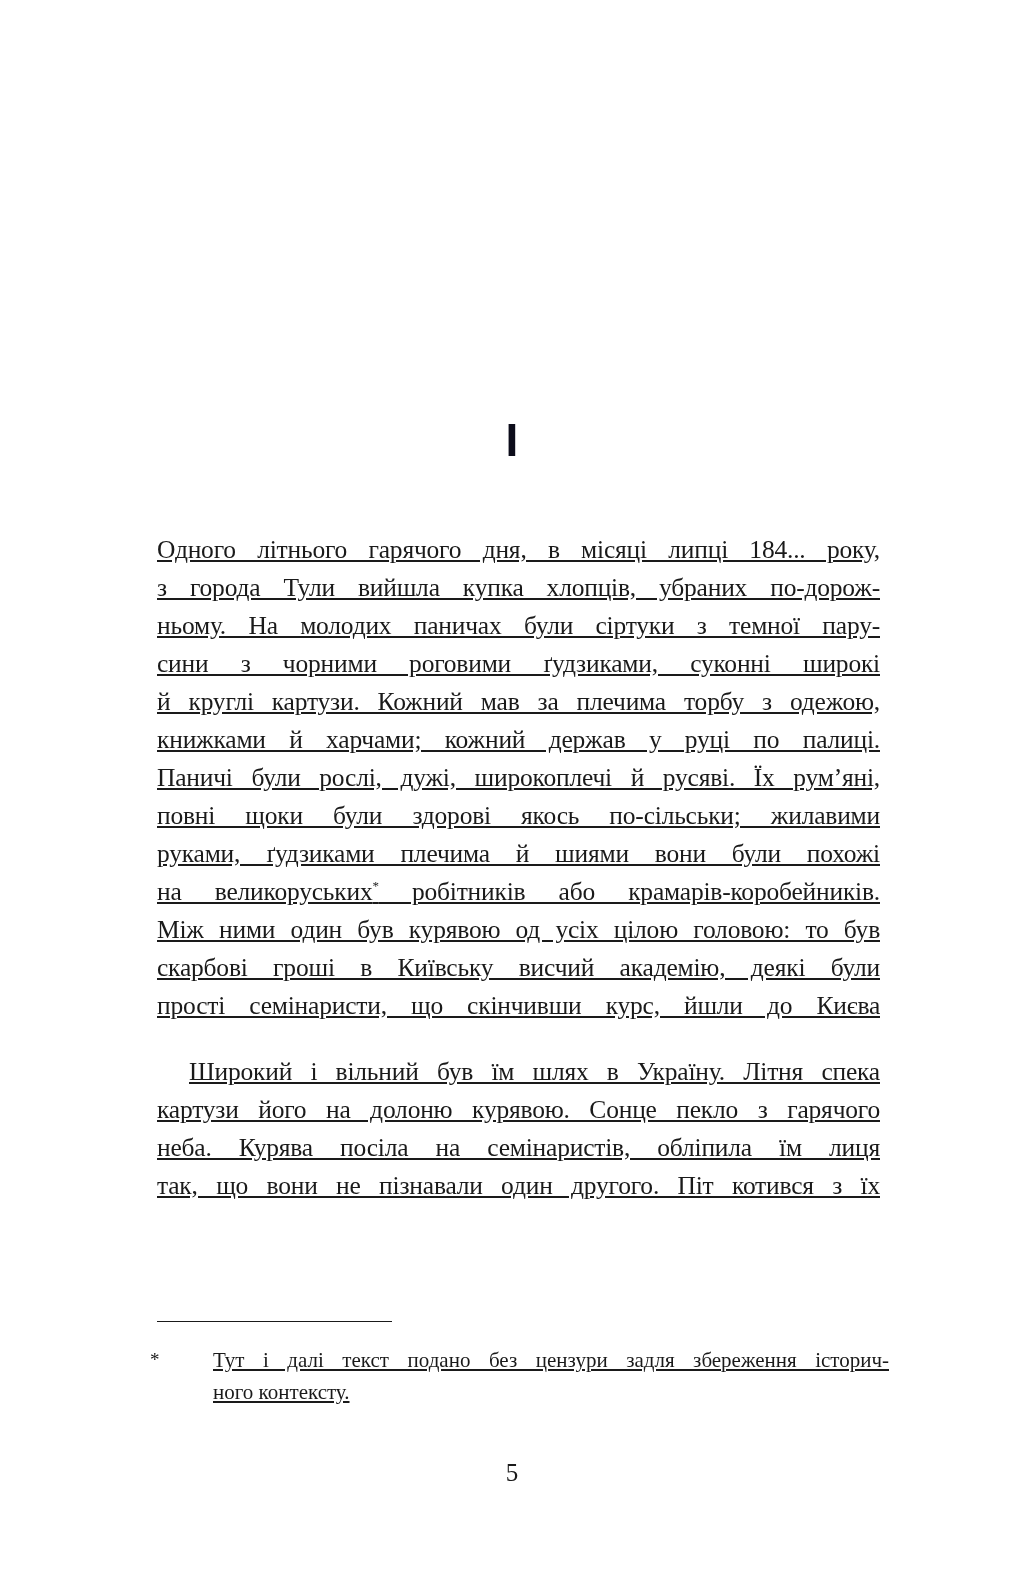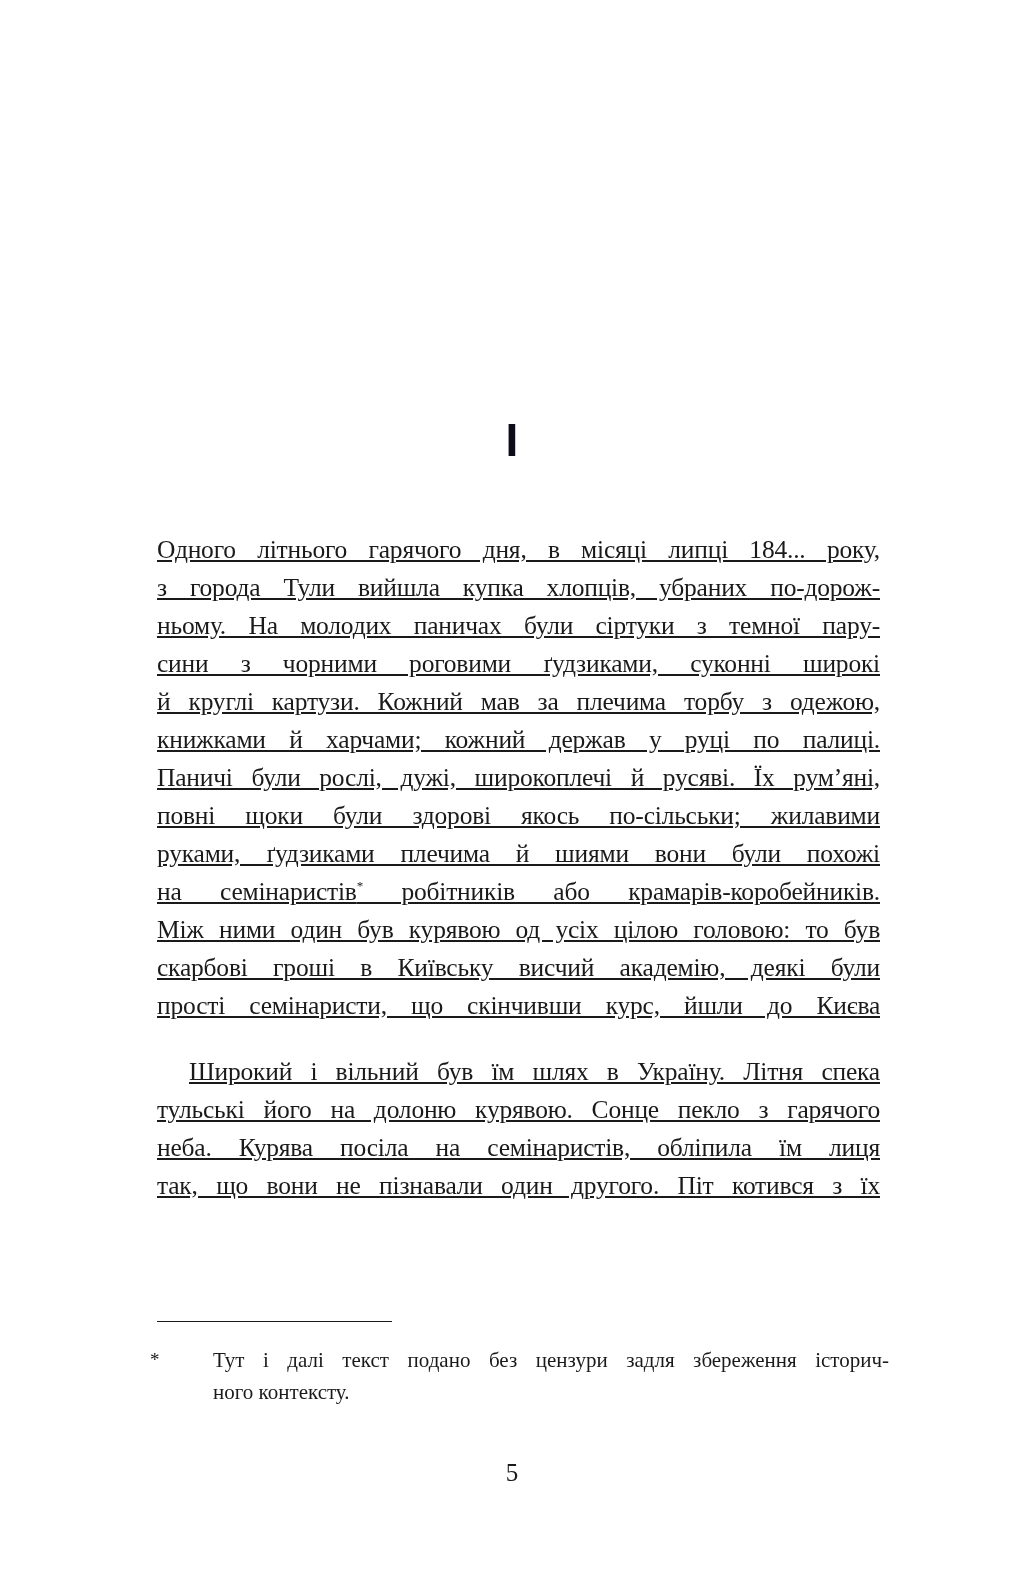--- a/index.html
+++ b/index.html
@@ -88,20 +88,21 @@
       position: absolute;
       left: 63px;
       top: 0;
       width: 676px;
     }
     .footnote .fn-line {
       display: block;
       white-space: nowrap;
       text-align: justify;
       text-align-last: justify;
+      text-decoration: underline;
     }
     .footnote .fn-line.last { text-align-last: left; }
     .page-number {
       position: absolute;
       left: 0;
       width: 1024px;
       top: 1455px;
       text-align: center;
       font-size: 25px;
       line-height: 36px;
@@ -119,29 +120,29 @@
     <div>
       <span class="line">Одного літнього гарячого дня, в місяці липці 184... року,</span>
       <span class="line">з города Тули вийшла купка хлопців, убраних по-дорож-</span>
       <span class="line">ньому. На молодих паничах були сіртуки з темної пару-</span>
       <span class="line">сини з чорними роговими ґудзиками, суконні широкі</span>
       <span class="line">й круглі картузи. Кожний мав за плечима торбу з одежою,</span>
       <span class="line">книжками й харчами; кожний держав у руці по палиці.</span>
       <span class="line">Паничі були рослі, дужі, широкоплечі й русяві. Їх рум’яні,</span>
       <span class="line">повні щоки були здорові якось по-сільськи; жилавими</span>
       <span class="line">руками, ґудзиками плечима й шиями вони були похожі</span>
-      <span class="line"><span>на семінаристів</span><sup class="fn-mark">*</sup><span> робітників або крамарів-коробейників.</span></span>
+      <span class="line"><span>на великоруських</span><sup class="fn-mark">*</sup><span> робітників або крамарів-коробейників.</span></span>
       <span class="line">Між ними один був курявою од усіх цілою головою: то був</span>
       <span class="line">скарбові гроші в Київську висчий академію, деякі були</span>
       <span class="line">прості семінаристи, що скінчивши курс, йшли до Києва</span>
     </div>
 
     <div>
       <span class="line indent">Широкий і вільний був їм шлях в Україну. Літня спека</span>
-      <span class="line">тульські його на долоню курявою. Сонце пекло з гарячого</span>
+      <span class="line">картузи його на долоню курявою. Сонце пекло з гарячого</span>
       <span class="line">неба. Курява посіла на семінаристів, обліпила їм лиця</span>
       <span class="line">так, що вони не пізнавали один другого. Піт котився з їх</span>
     </div>
   </div>
 
   <div class="footnote-rule"></div>
 
   <div class="footnote">
     <span class="fn-star">*</span>
     <div class="fn-body">

